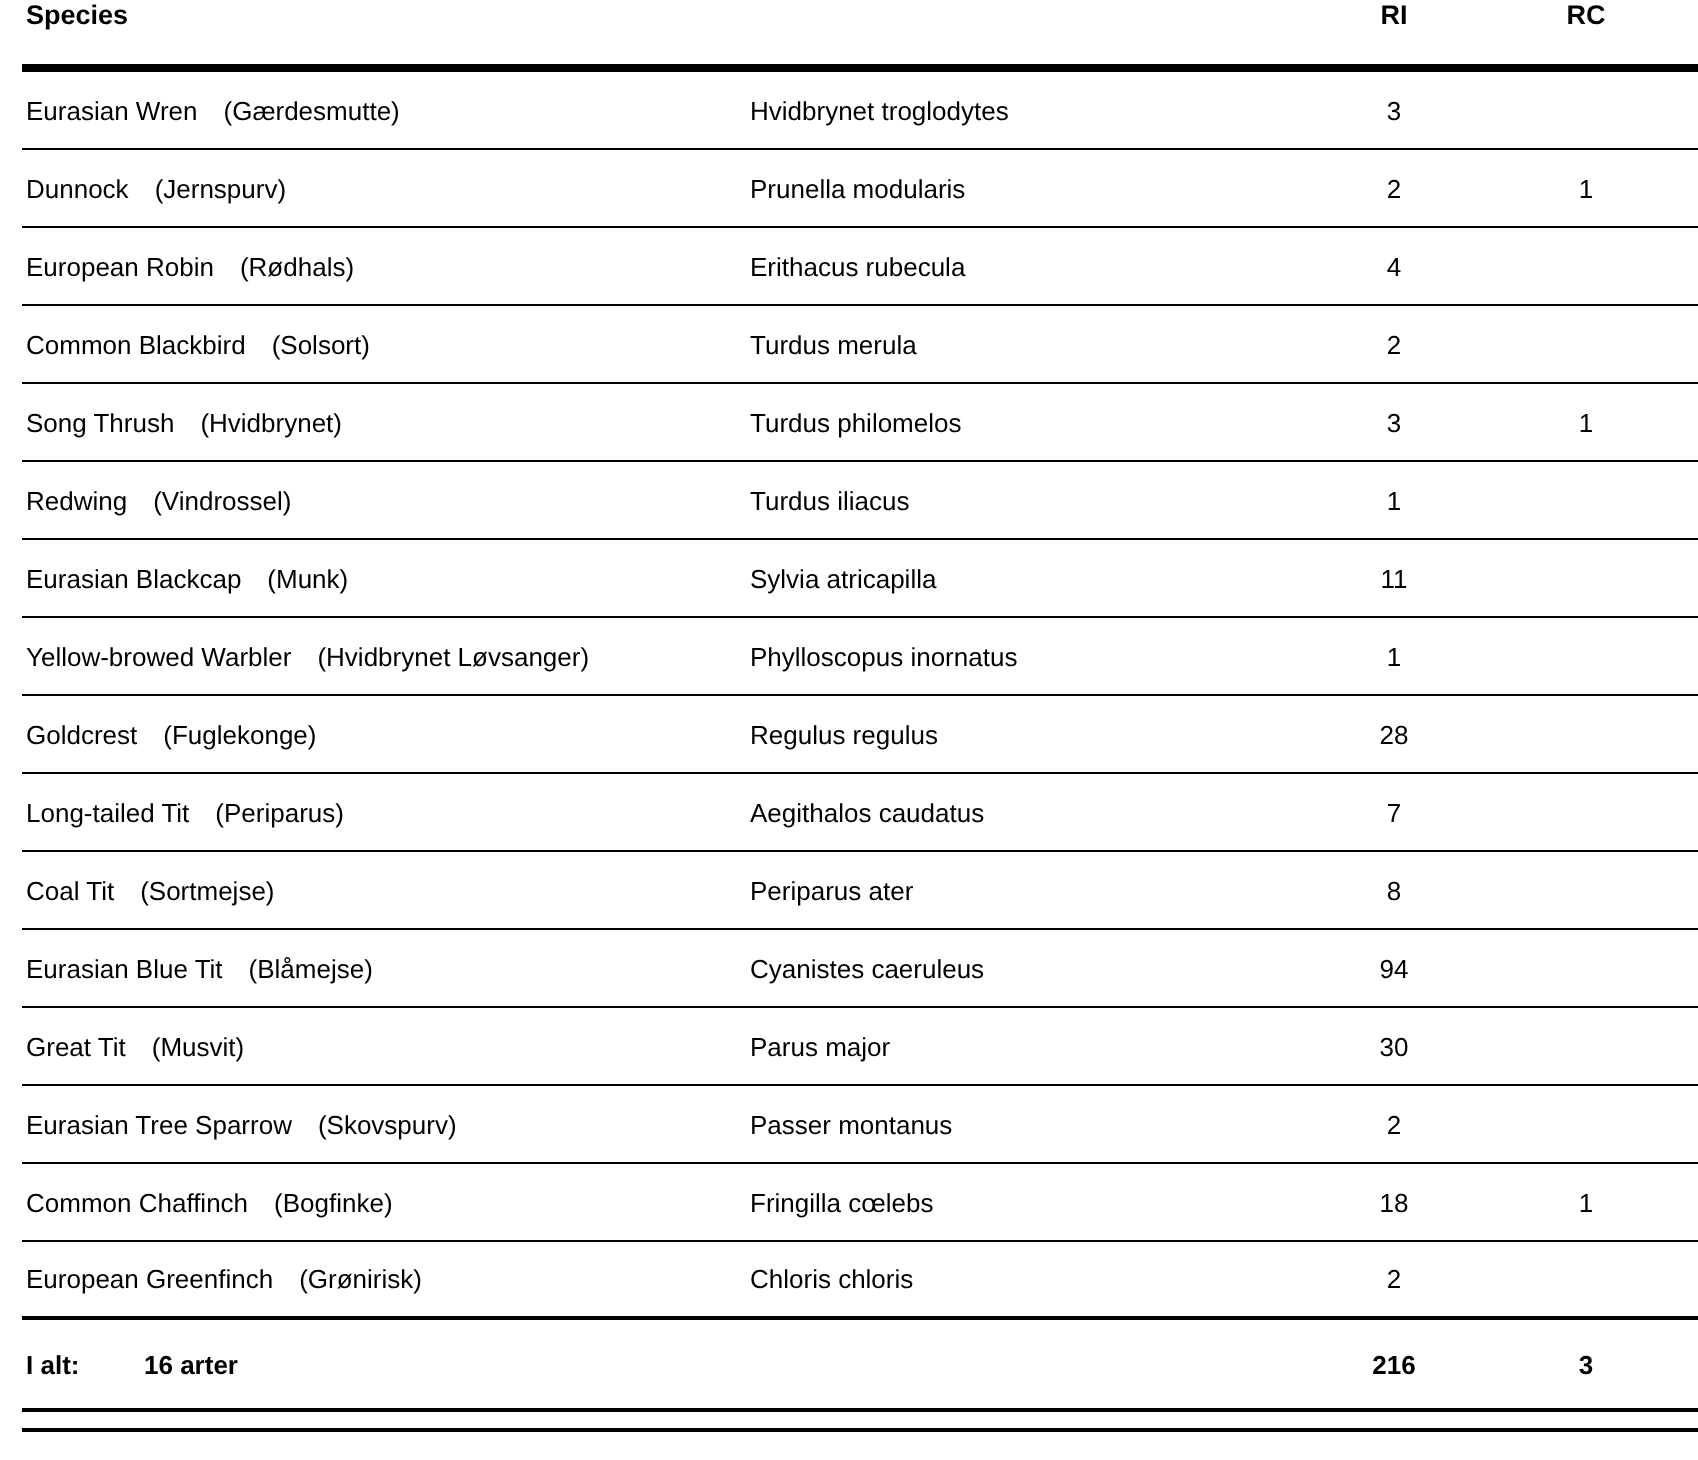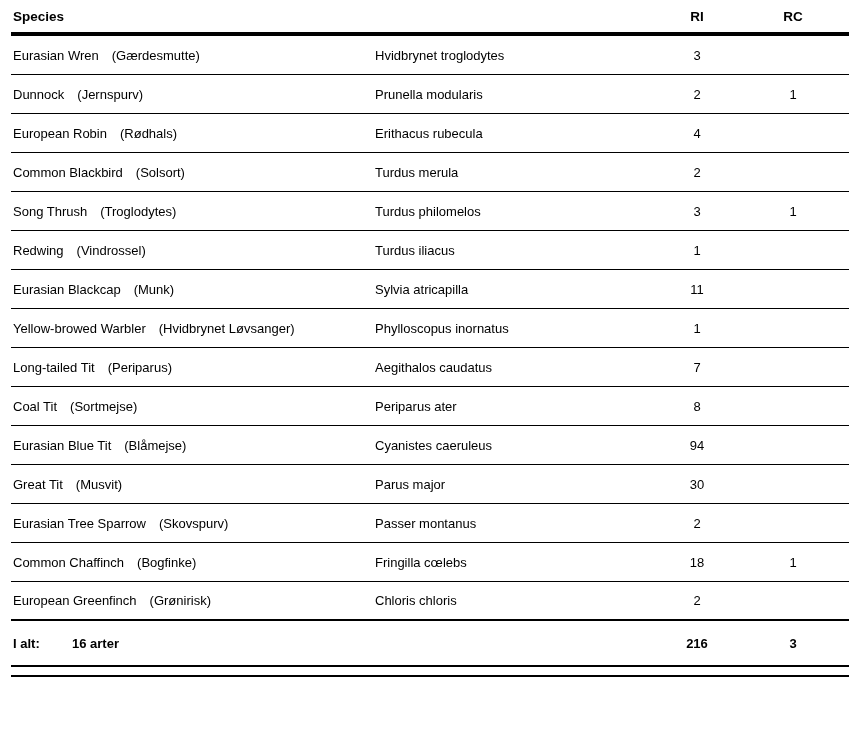--- a/index.html
+++ b/index.html
@@ -10,21 +10,21 @@
     color: #000000;
     overflow: hidden;
   }
   .table-wrap {
     position: absolute;
     left: 11px; top: 0;
     width: 838px;
   }
   .hdr-row {
     display: flex;
-    align-items: center;
+    align-items: flex-start;
     height: 36px;
     border-bottom: 4px solid #000;
     font-weight: bold;
     font-size: 13.5px;
   }
   .row {
     display: flex;
     align-items: center;
     height: 39px;
     border-bottom: 1.5px solid #000;
@@ -82,21 +82,21 @@
   </div>
 
   <div class="row">
     <div class="c1"><span>Common Blackbird</span><span class="danish">(Solsort)</span></div>
     <div class="c2">Turdus merula</div>
     <div class="c3">2</div>
     <div class="c4"></div>
   </div>
 
   <div class="row">
-    <div class="c1"><span>Song Thrush</span><span class="danish">(Troglodytes)</span></div>
+    <div class="c1"><span>Song Thrush</span><span class="danish">(Hvidbrynet)</span></div>
     <div class="c2">Turdus philomelos</div>
     <div class="c3">3</div>
     <div class="c4">1</div>
   </div>
 
   <div class="row">
     <div class="c1"><span>Redwing</span><span class="danish">(Vindrossel)</span></div>
     <div class="c2">Turdus iliacus</div>
     <div class="c3">1</div>
     <div class="c4"></div>
@@ -109,20 +109,26 @@
     <div class="c4"></div>
   </div>
 
   <div class="row">
     <div class="c1"><span>Yellow-browed Warbler</span><span class="danish">(Hvidbrynet Løvsanger)</span></div>
     <div class="c2">Phylloscopus inornatus</div>
     <div class="c3">1</div>
     <div class="c4"></div>
   </div>
 
+  <div class="row">
+    <div class="c1"><span>Goldcrest</span><span class="danish">(Fuglekonge)</span></div>
+    <div class="c2">Regulus regulus</div>
+    <div class="c3">28</div>
+    <div class="c4"></div>
+  </div>
 
   <div class="row">
     <div class="c1"><span>Long-tailed Tit</span><span class="danish">(Periparus)</span></div>
     <div class="c2">Aegithalos caudatus</div>
     <div class="c3">7</div>
     <div class="c4"></div>
   </div>
 
   <div class="row">
     <div class="c1"><span>Coal Tit</span><span class="danish">(Sortmejse)</span></div>

